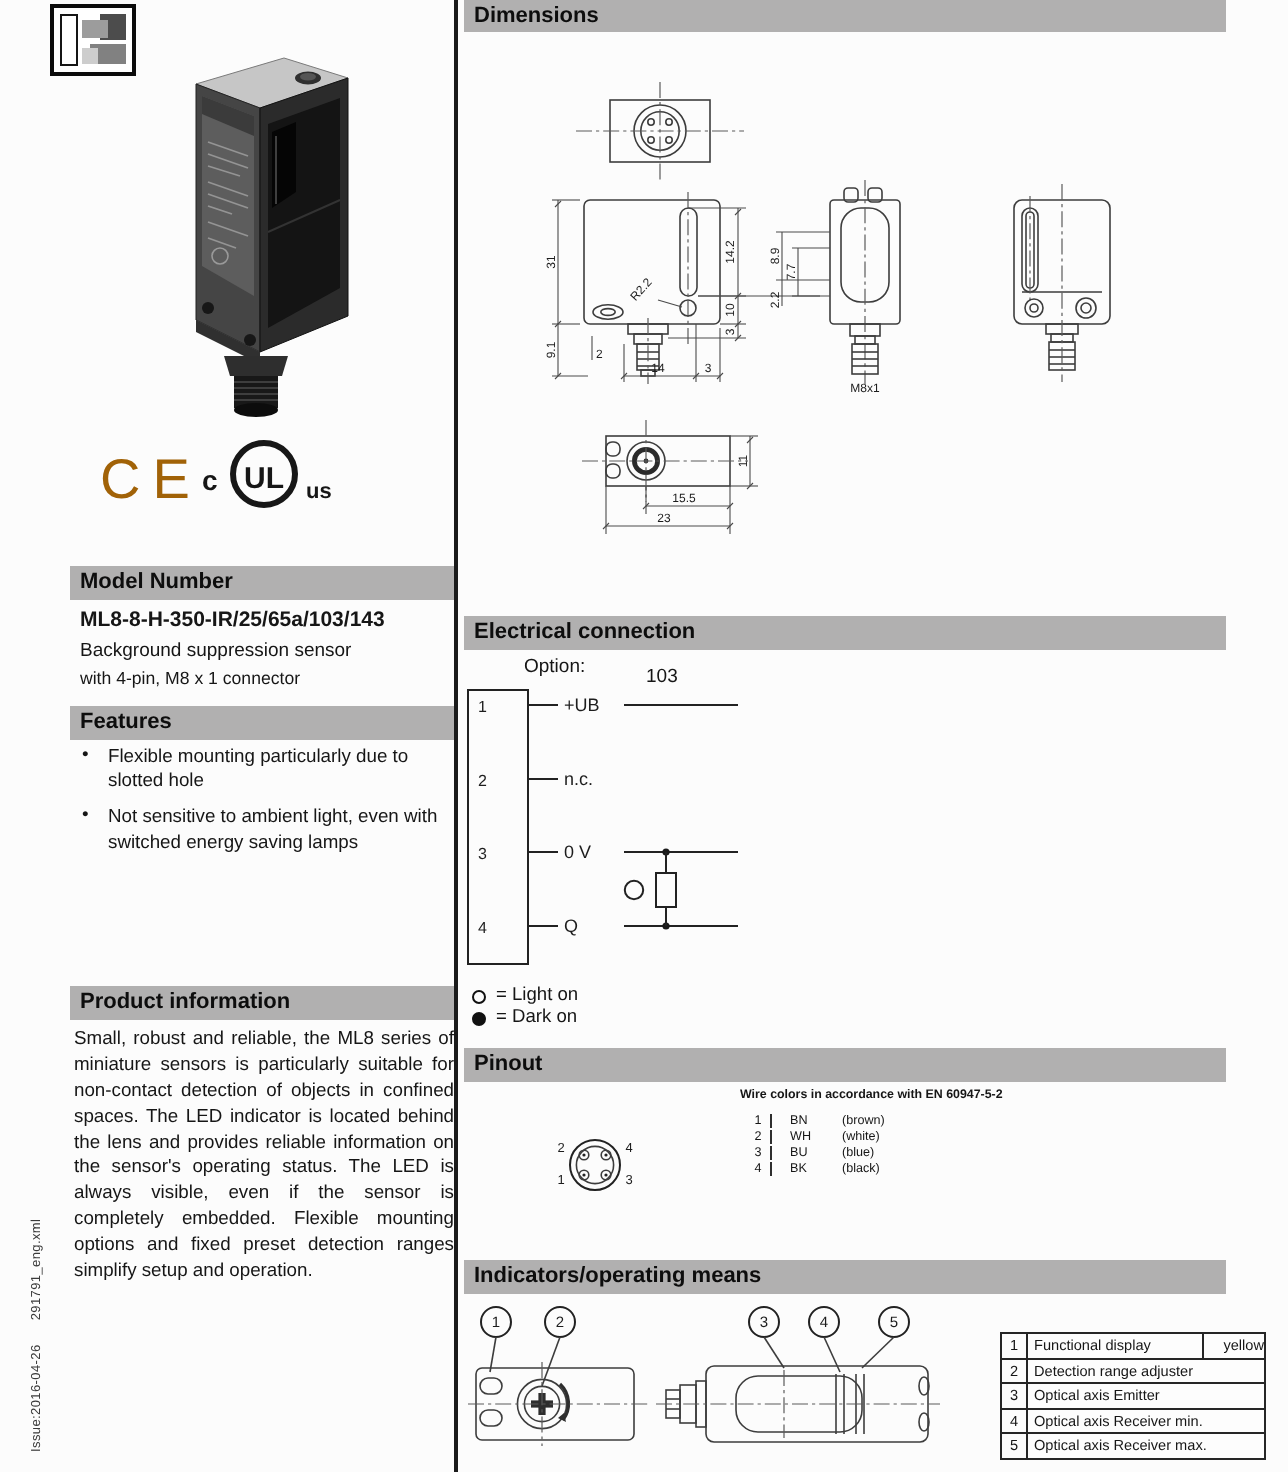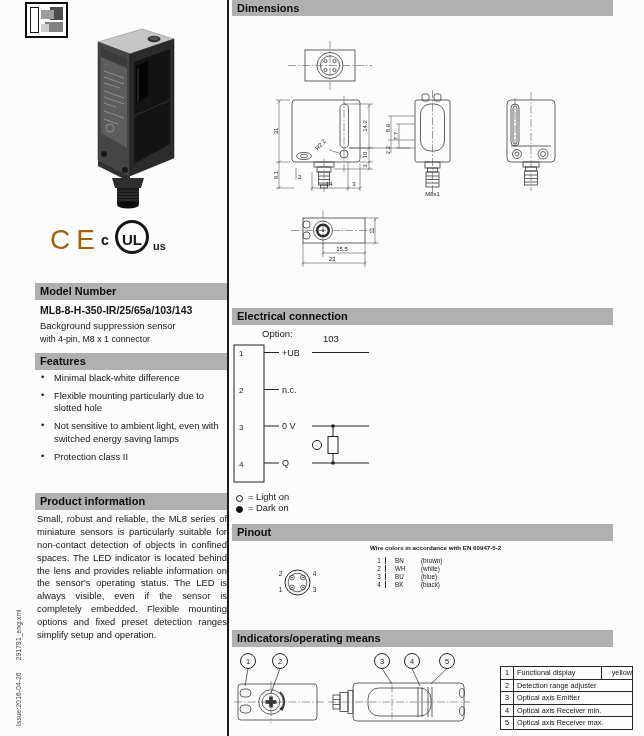--- a/index.html
+++ b/index.html
@@ -129,24 +129,22 @@
   <span class="ul-us">us</span>
 </div>
 
 <div class="bar bar-left" style="top:283px">Model Number</div>
 <div class="model-no">ML8-8-H-350-IR/25/65a/103/143</div>
 <div class="model-d1">Background suppression sensor</div>
 <div class="model-d2">with 4-pin, M8 x 1 connector</div>
 
 <div class="bar bar-left" style="top:353px">Features</div>
 <ul class="features-list">
-  <li>Minimal black-white difference</li>
   <li>Flexible mounting particularly due to slotted hole</li>
   <li>Not sensitive to ambient light, even with switched energy saving lamps</li>
-  <li>Protection class II</li>
 </ul>
 
 <div class="bar bar-left" style="top:493px">Product information</div>
 <div class="prod-text">Small, robust and reliable, the ML8 series of miniature sensors is particularly suitable for non-contact detection of objects in confined spaces. The LED indicator is located behind the lens and provides reliable information on the sensor's operating status. The LED is always visible, even if the sensor is completely embedded. Flexible mounting options and fixed preset detection ranges simplify setup and operation.</div>
 
 <div class="bar bar-right" style="top:0;height:16px;line-height:16px">Dimensions</div>
 
 <svg style="left:232px;top:20px" width="388" height="286" viewBox="0 0 388 286">
 
   <g>

